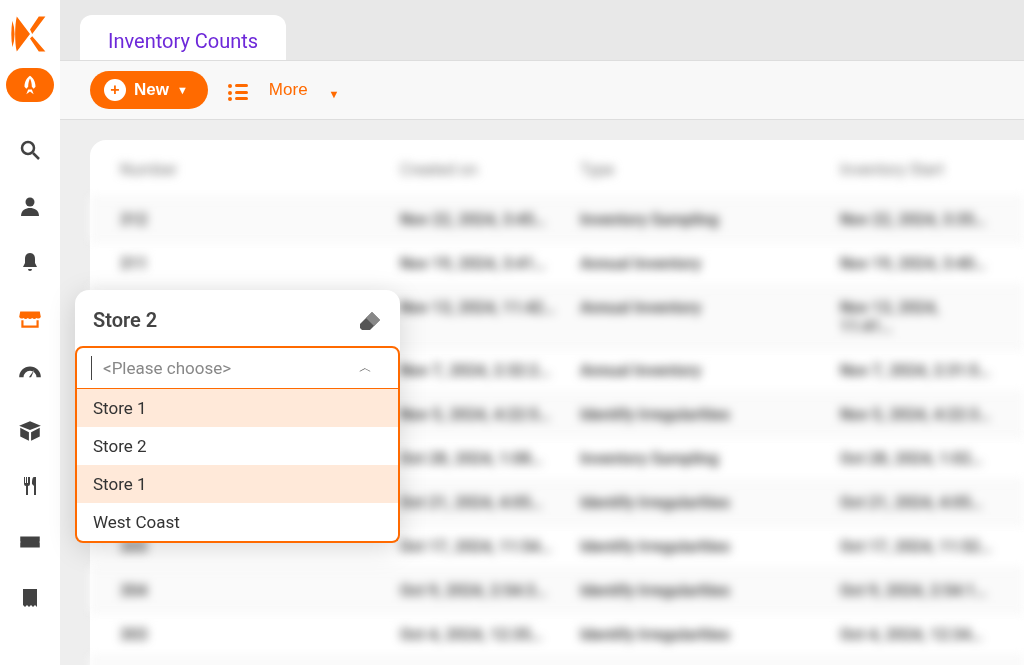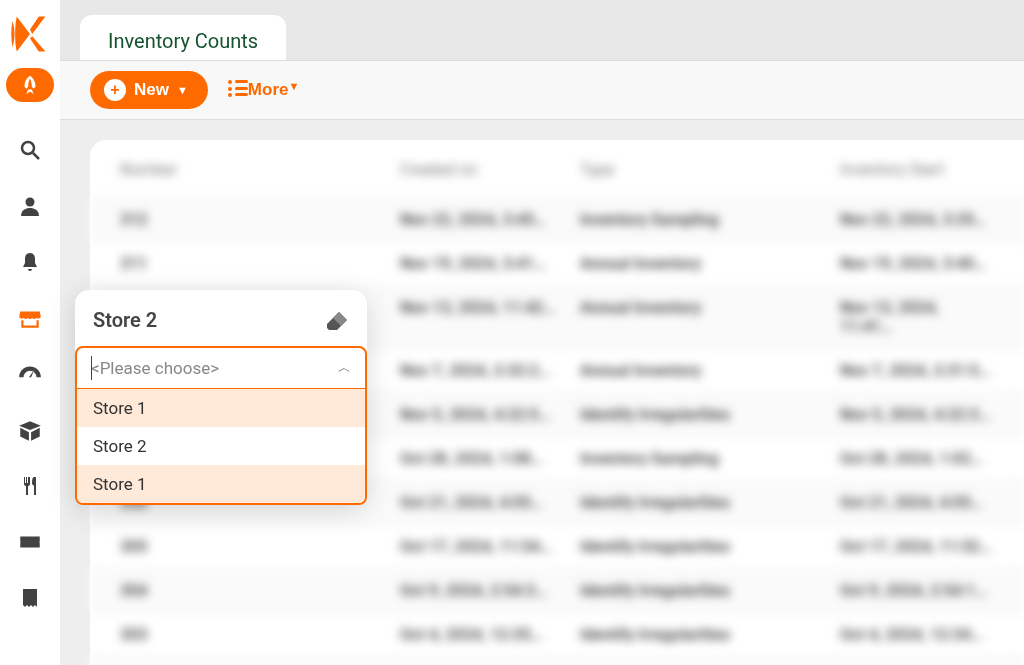--- a/index.html
+++ b/index.html
@@ -48,21 +48,21 @@
       height: 120px;
       background: #e8e8e8;
     }
     .tab {
       position: absolute;
       left: 20px; top: 15px;
       background: #fff;
       border-radius: 12px 12px 0 0;
       padding: 14px 28px;
       font-size: 20px;
-      color: #14532d;
+      color: #6d28d9;
     }
     .toolbar {
       position: absolute;
       left: 0; right: 0; top: 60px;
       height: 60px;
       background: #f8f8f8;
       border-top: 1px solid #ddd;
       border-bottom: 1px solid #ddd;
       display: flex;
       align-items: center;
@@ -87,22 +87,22 @@
       border-radius: 50%;
       display: flex; align-items: center; justify-content: center;
       font-weight: bold;
       font-size: 16px;
     }
     .more-btn {
       background: transparent;
       border: none;
       color: #ff6a00;
       font-size: 17px;
-      font-weight: 700;
-      display: flex; align-items: flex-start; gap: 0;
+      font-weight: 400;
+      display: flex; align-items: flex-end; gap: 21px;
       cursor: pointer;
     }
     .more-lines {
       width: 20px; height: 16px;
       display: flex; flex-direction: column; justify-content: space-between;
     }
     .more-lines span {
       height: 3px; width: 100%;
       display: flex;
     }
@@ -138,42 +138,42 @@
       padding: 12px 30px;
       font-weight: 600;
       color: #444;
       filter: blur(5px);
       border-top: 1px solid #eee;
     }
     .trow:nth-child(odd){ background: #fafafa; }
     .popup {
       position: absolute;
       left: 75px; top: 290px;
-      width: 292px;
+      width: 325px;
       background: #fff;
       border-radius: 14px;
       box-shadow: 0 6px 28px rgba(0,0,0,0.15);
       z-index: 50;
       padding: 18px 0 0;
     }
     .popup-header {
       display: flex; justify-content: space-between; align-items: center;
       padding: 0 18px 14px;
     }
     .popup-title {
       font-size: 20px;
       font-weight: 600;
       color: #444;
     }
     .eraser { width: 24px; height: 24px; }
     .select-box {
       border: 2px solid #ff6a00;
       border-radius: 8px 8px 0 0;
       border-bottom: 1px solid #ff6a00;
-      padding: 10px 14px;
+      padding: 10px 26px;
       margin: 0 0 0 0;
       position: relative;
       display: flex; justify-content: space-between; align-items: center;
     }
     .select-box .ph {
       color: #888; font-size: 17px;
     }
     .select-box .cursor {
       position: absolute; left: 14px; top: 8px; bottom: 8px;
       width: 1px; background: #444;
@@ -373,15 +373,16 @@
   <div class="select-wrap">
     <div class="select-box">
       <span class="cursor"></span>
       <span class="ph">&lt;Please choose&gt;</span>
       <span class="chev">︿</span>
     </div>
     <div class="dropdown" id="dropdown">
         <div class="option hl">Store 1</div>
         <div class="option">Store 2</div>
         <div class="option hl">Store 1</div>
+        <div class="option">West Coast</div>
       </div>
   </div>
 </div>
 
 </body></html>

